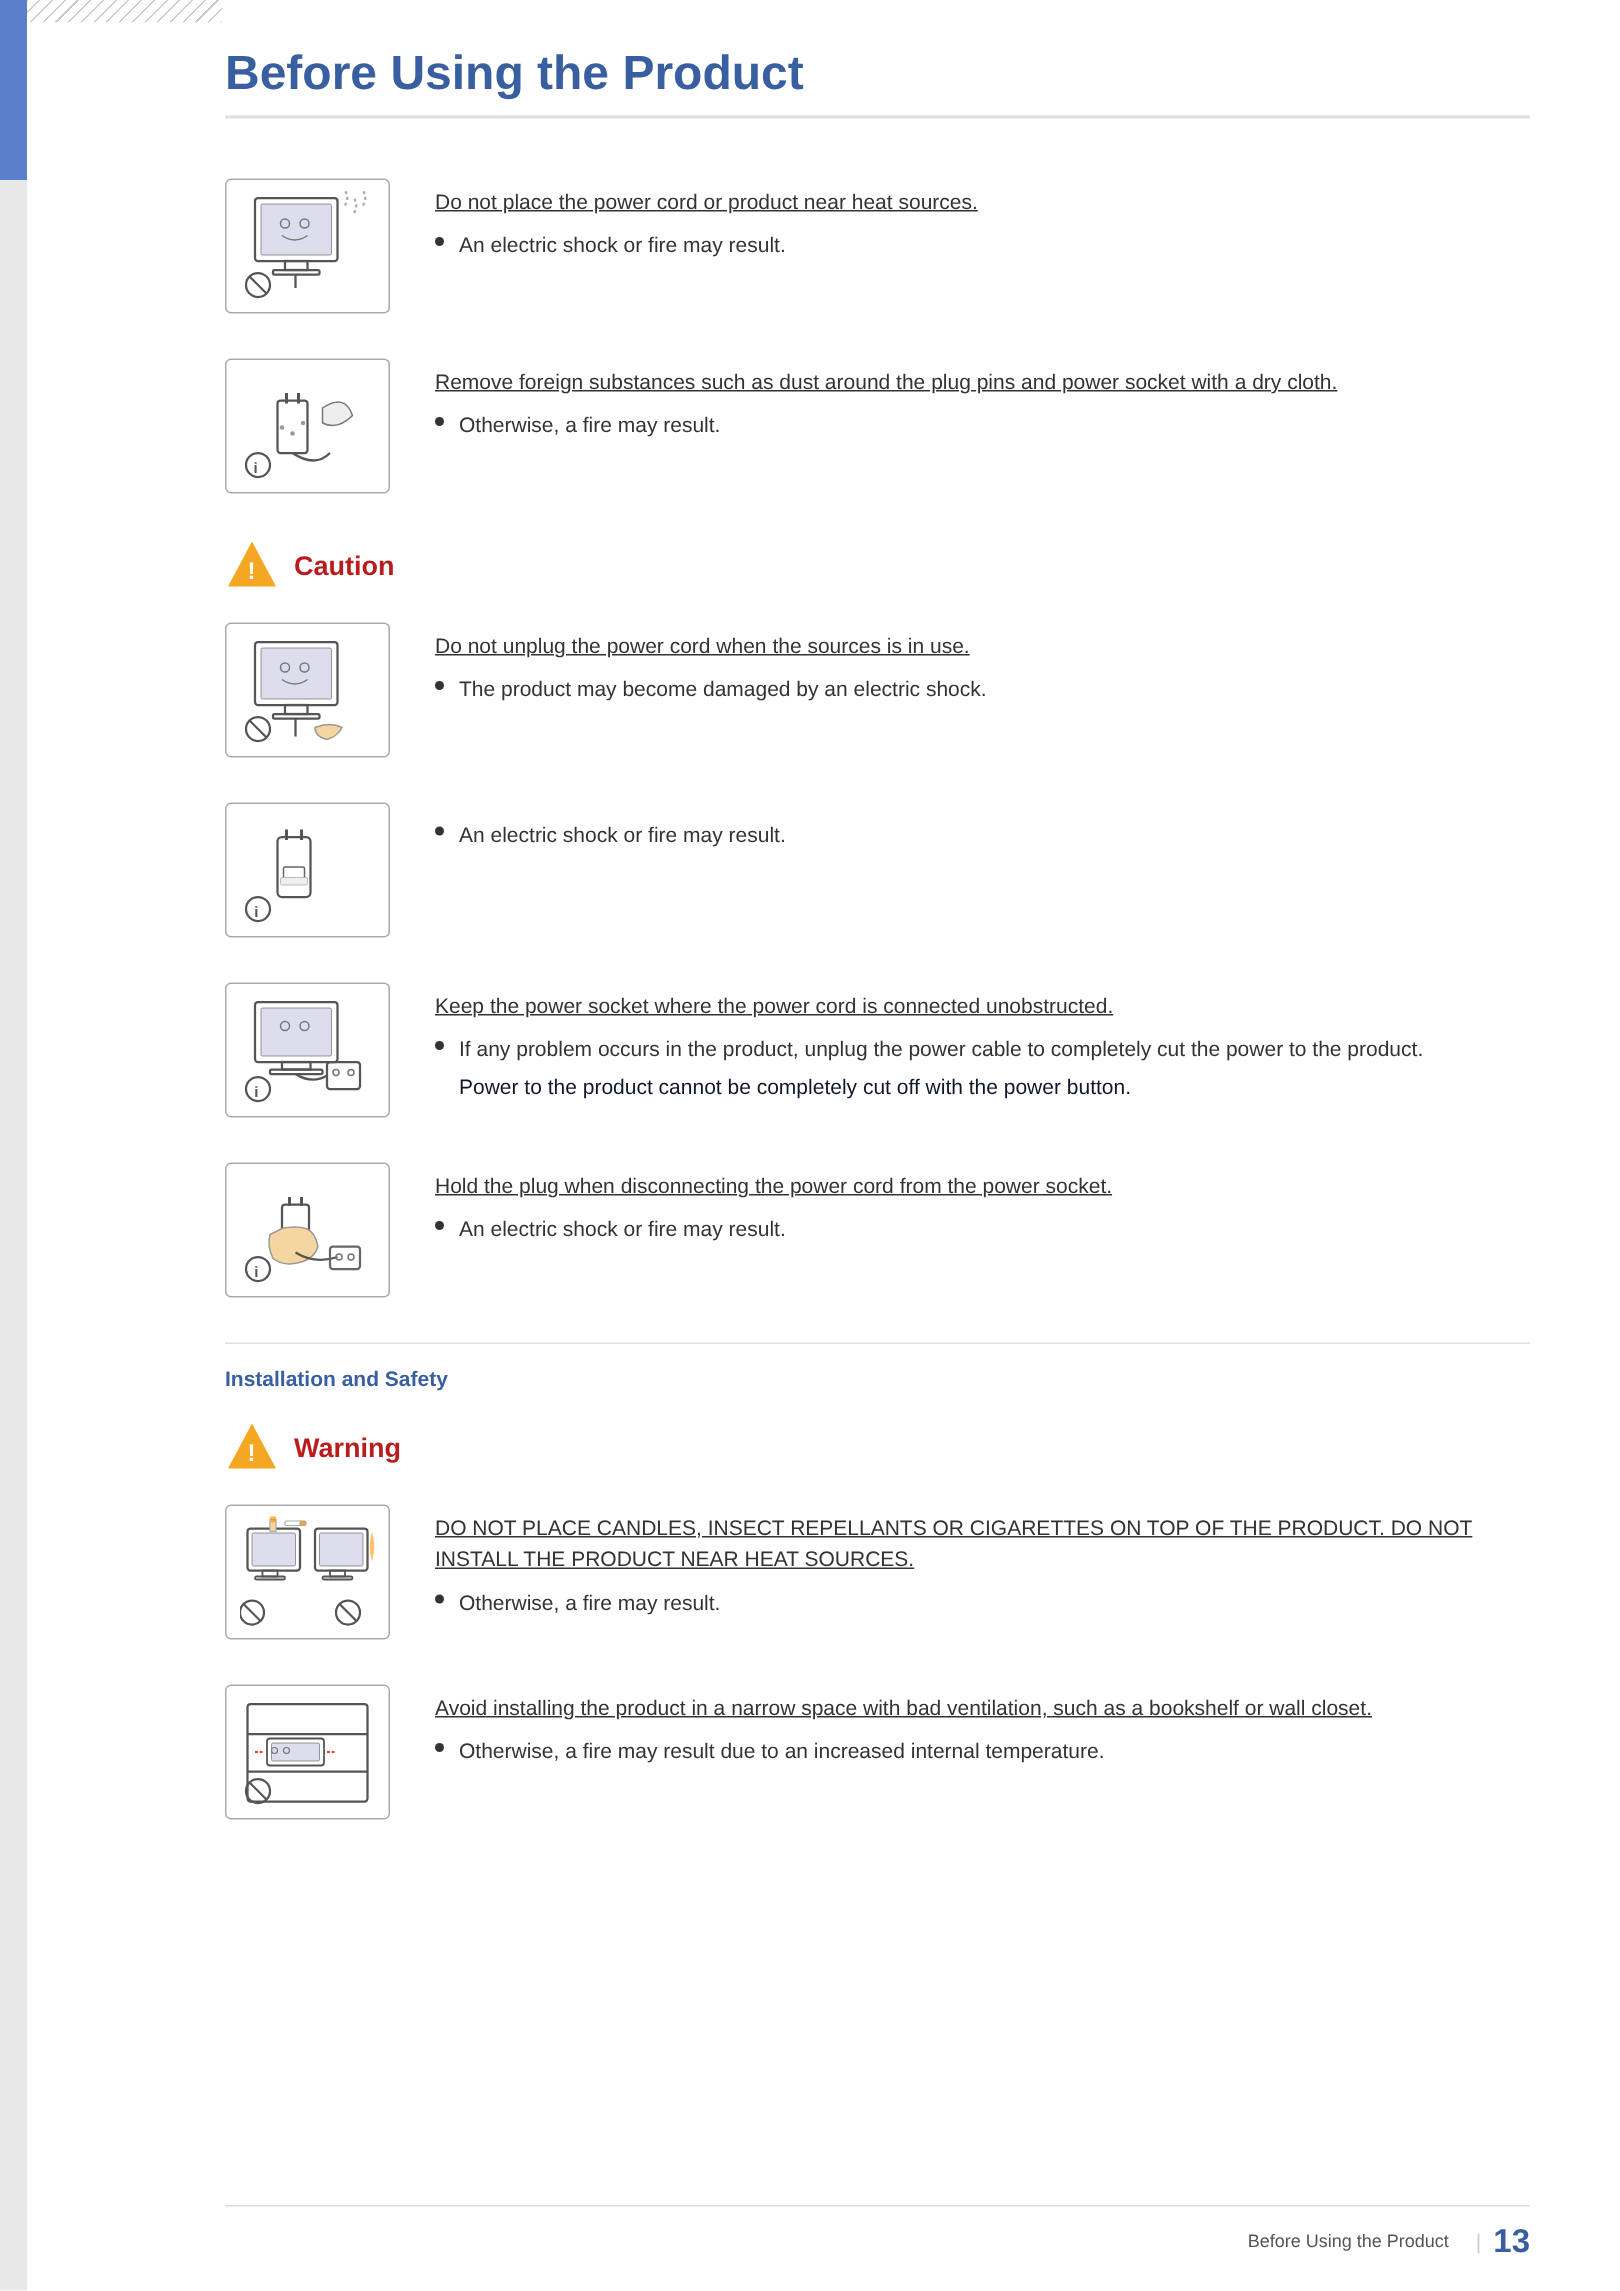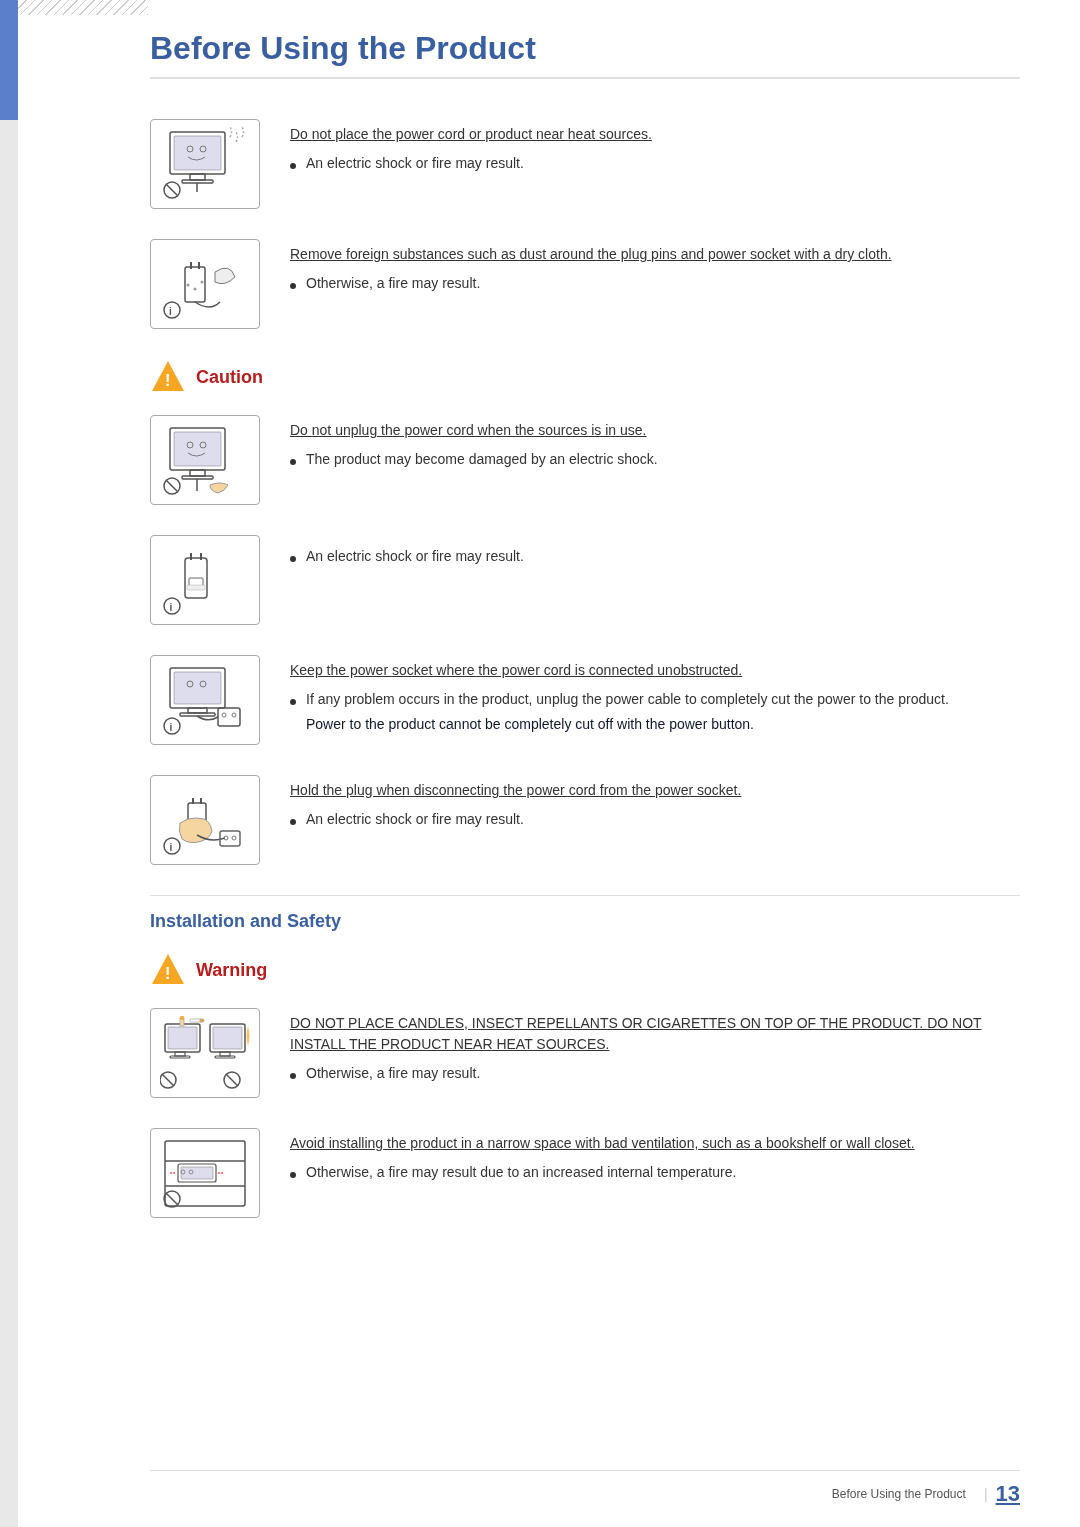--- a/index.html
+++ b/index.html
@@ -131,21 +131,21 @@
 
     .item-main-text {
       margin-bottom: 8px;
       line-height: 1.5;
       color: #333;
       text-decoration: underline;
     }
 
     .item-bullet {
       display: flex;
-      align-items: center;
+      align-items: flex-start;
       margin-top: 6px;
     }
 
     .bullet-dot {
       width: 6px;
       height: 6px;
       background: #333;
       border-radius: 50%;
       margin-right: 10px;
       margin-top: 5px;
@@ -159,21 +159,21 @@
 
     .sub-bullet-text {
       padding-left: 16px;
       margin-top: 4px;
       color: #0f172a;
       line-height: 1.5;
     }
 
     
     .section-heading {
-      font-size: 18px;
+      font-size: 14px;
       font-weight: bold;
       color: #3a5fa0;
       margin-bottom: 15px;
       margin-top: 12px;
     }
 
     
     .page-footer {
       position: absolute;
       bottom: 20px;
@@ -189,21 +189,20 @@
     .footer-text {
       font-size: 12px;
       color: #555;
       margin-right: 10px;
     }
 
     .footer-page-num {
       font-size: 22px;
       font-weight: bold;
       color: #3a5fa0;
-      text-decoration: underline;
     }
 
     
     .divider {
       border: none;
       border-top: 1px solid #e0e0e0;
       margin: 15px 0;
     }
   </style>
 </head>

